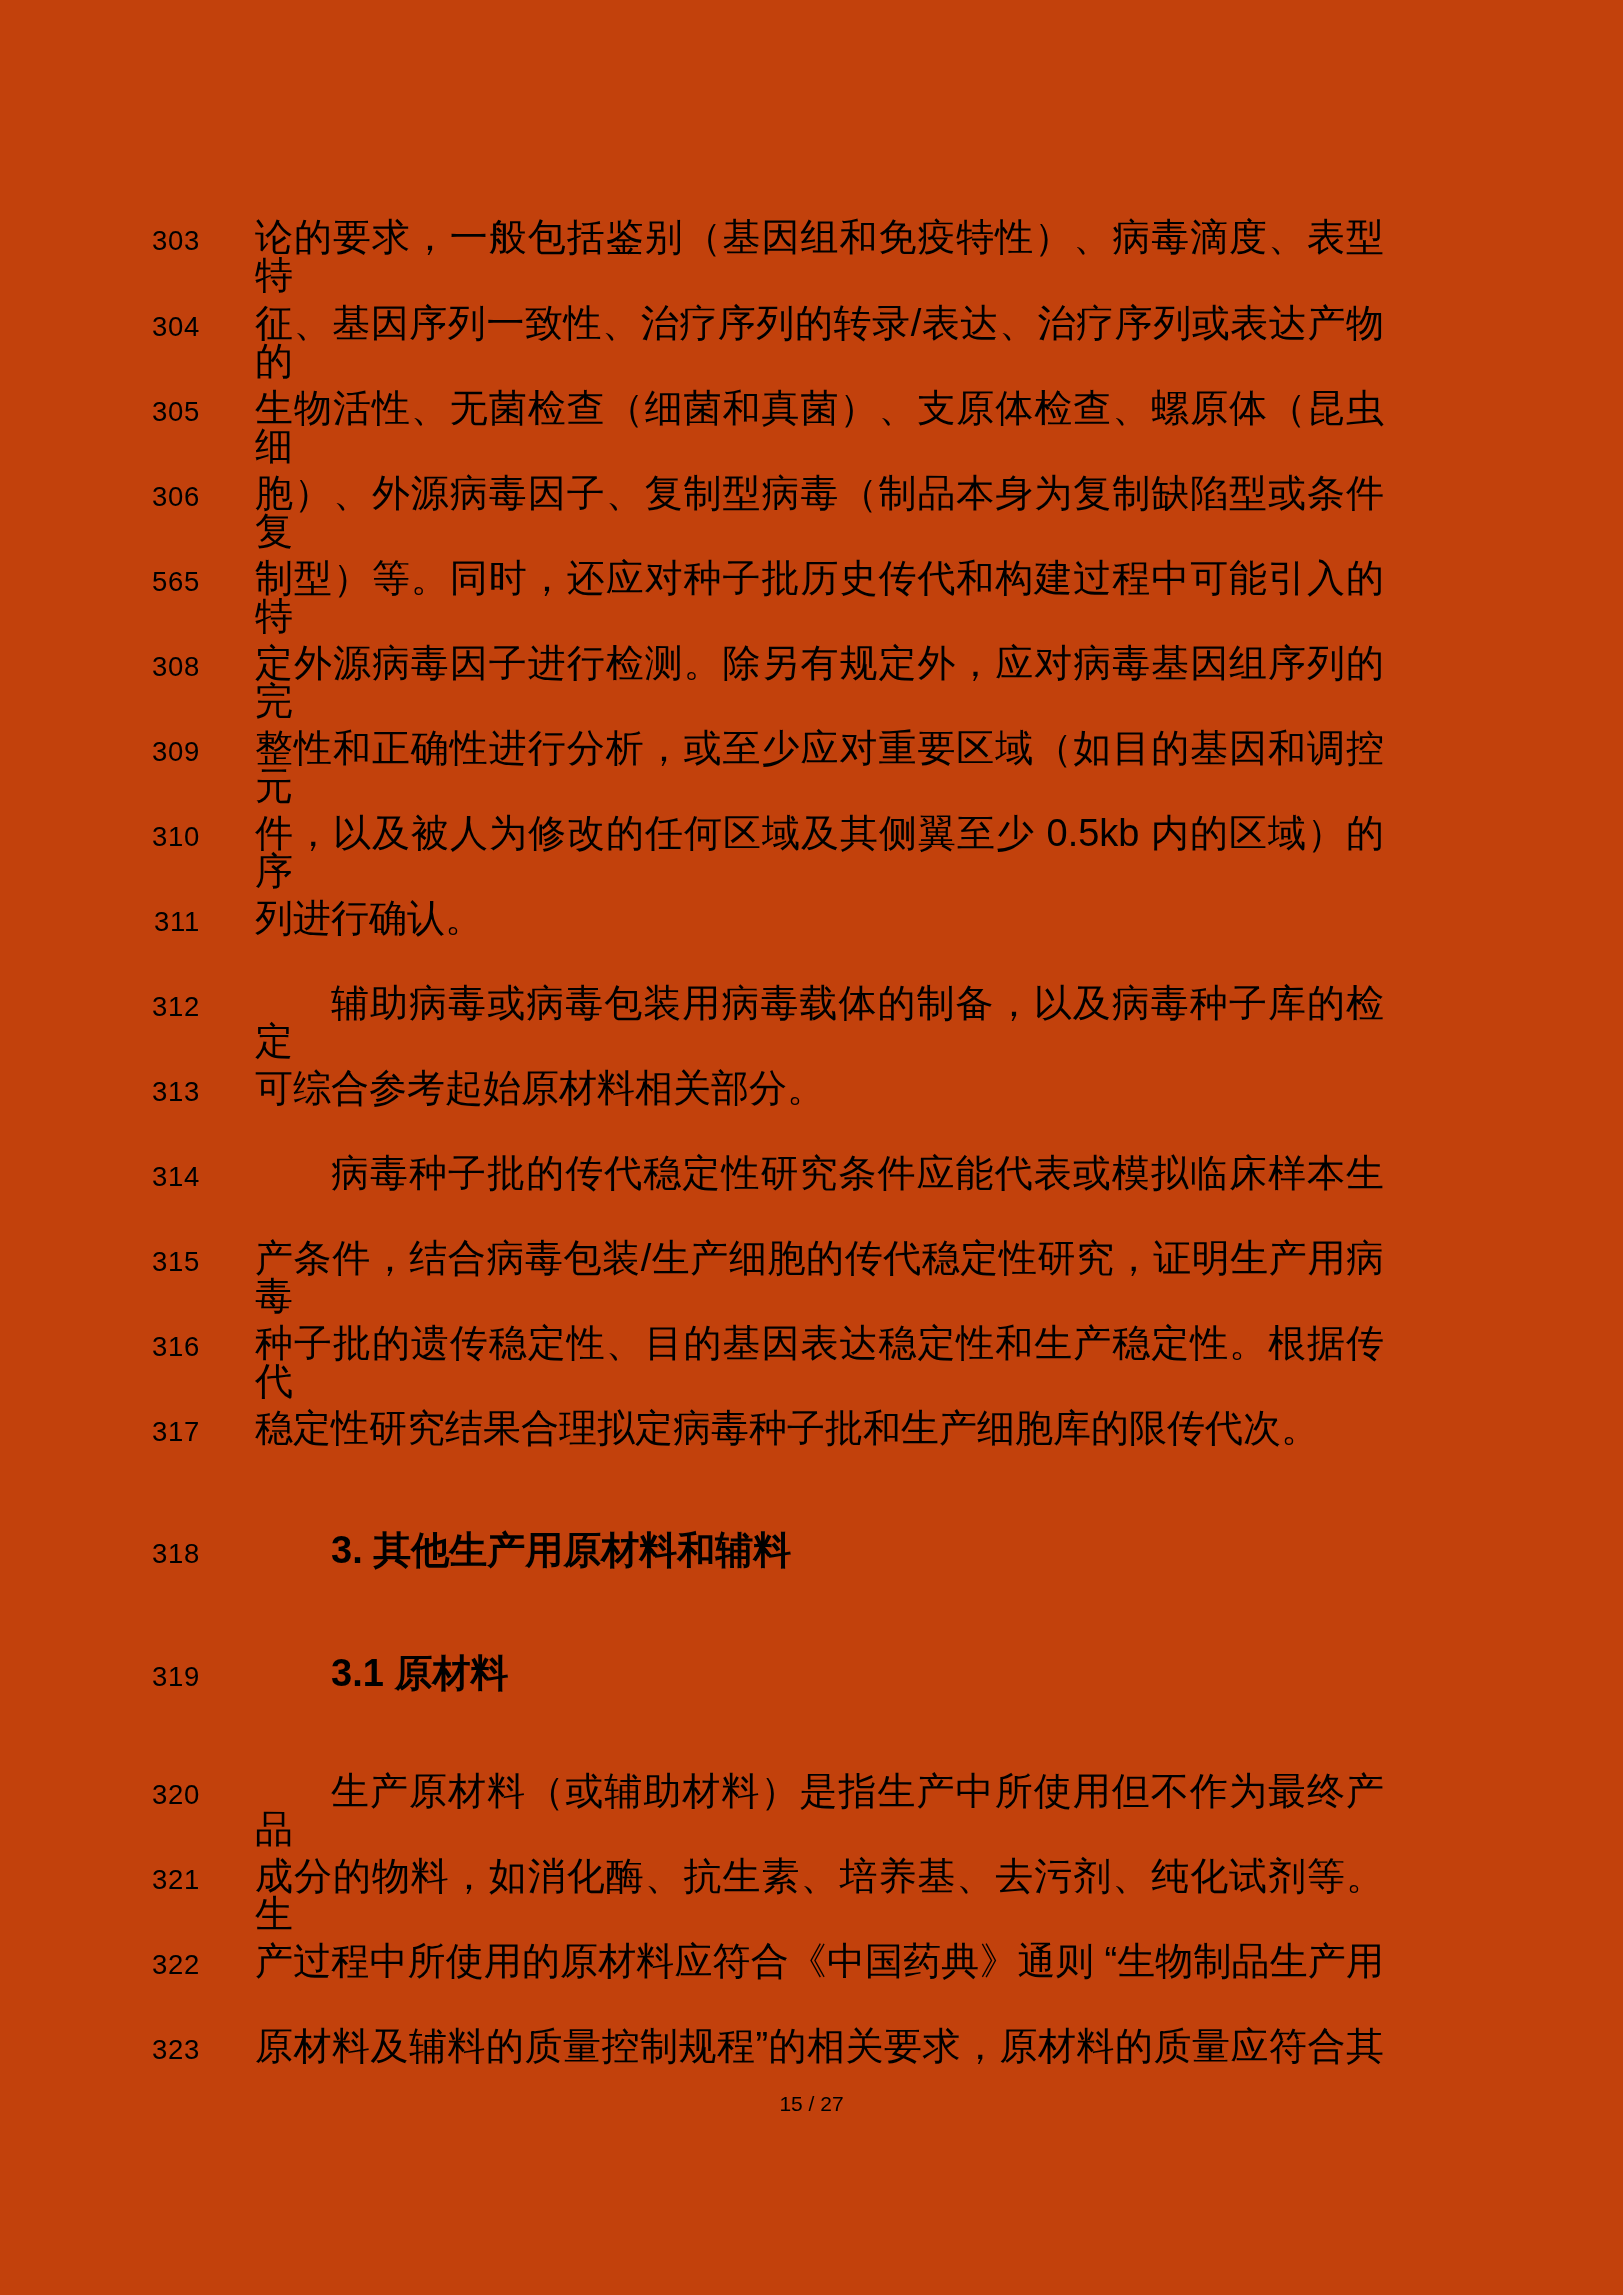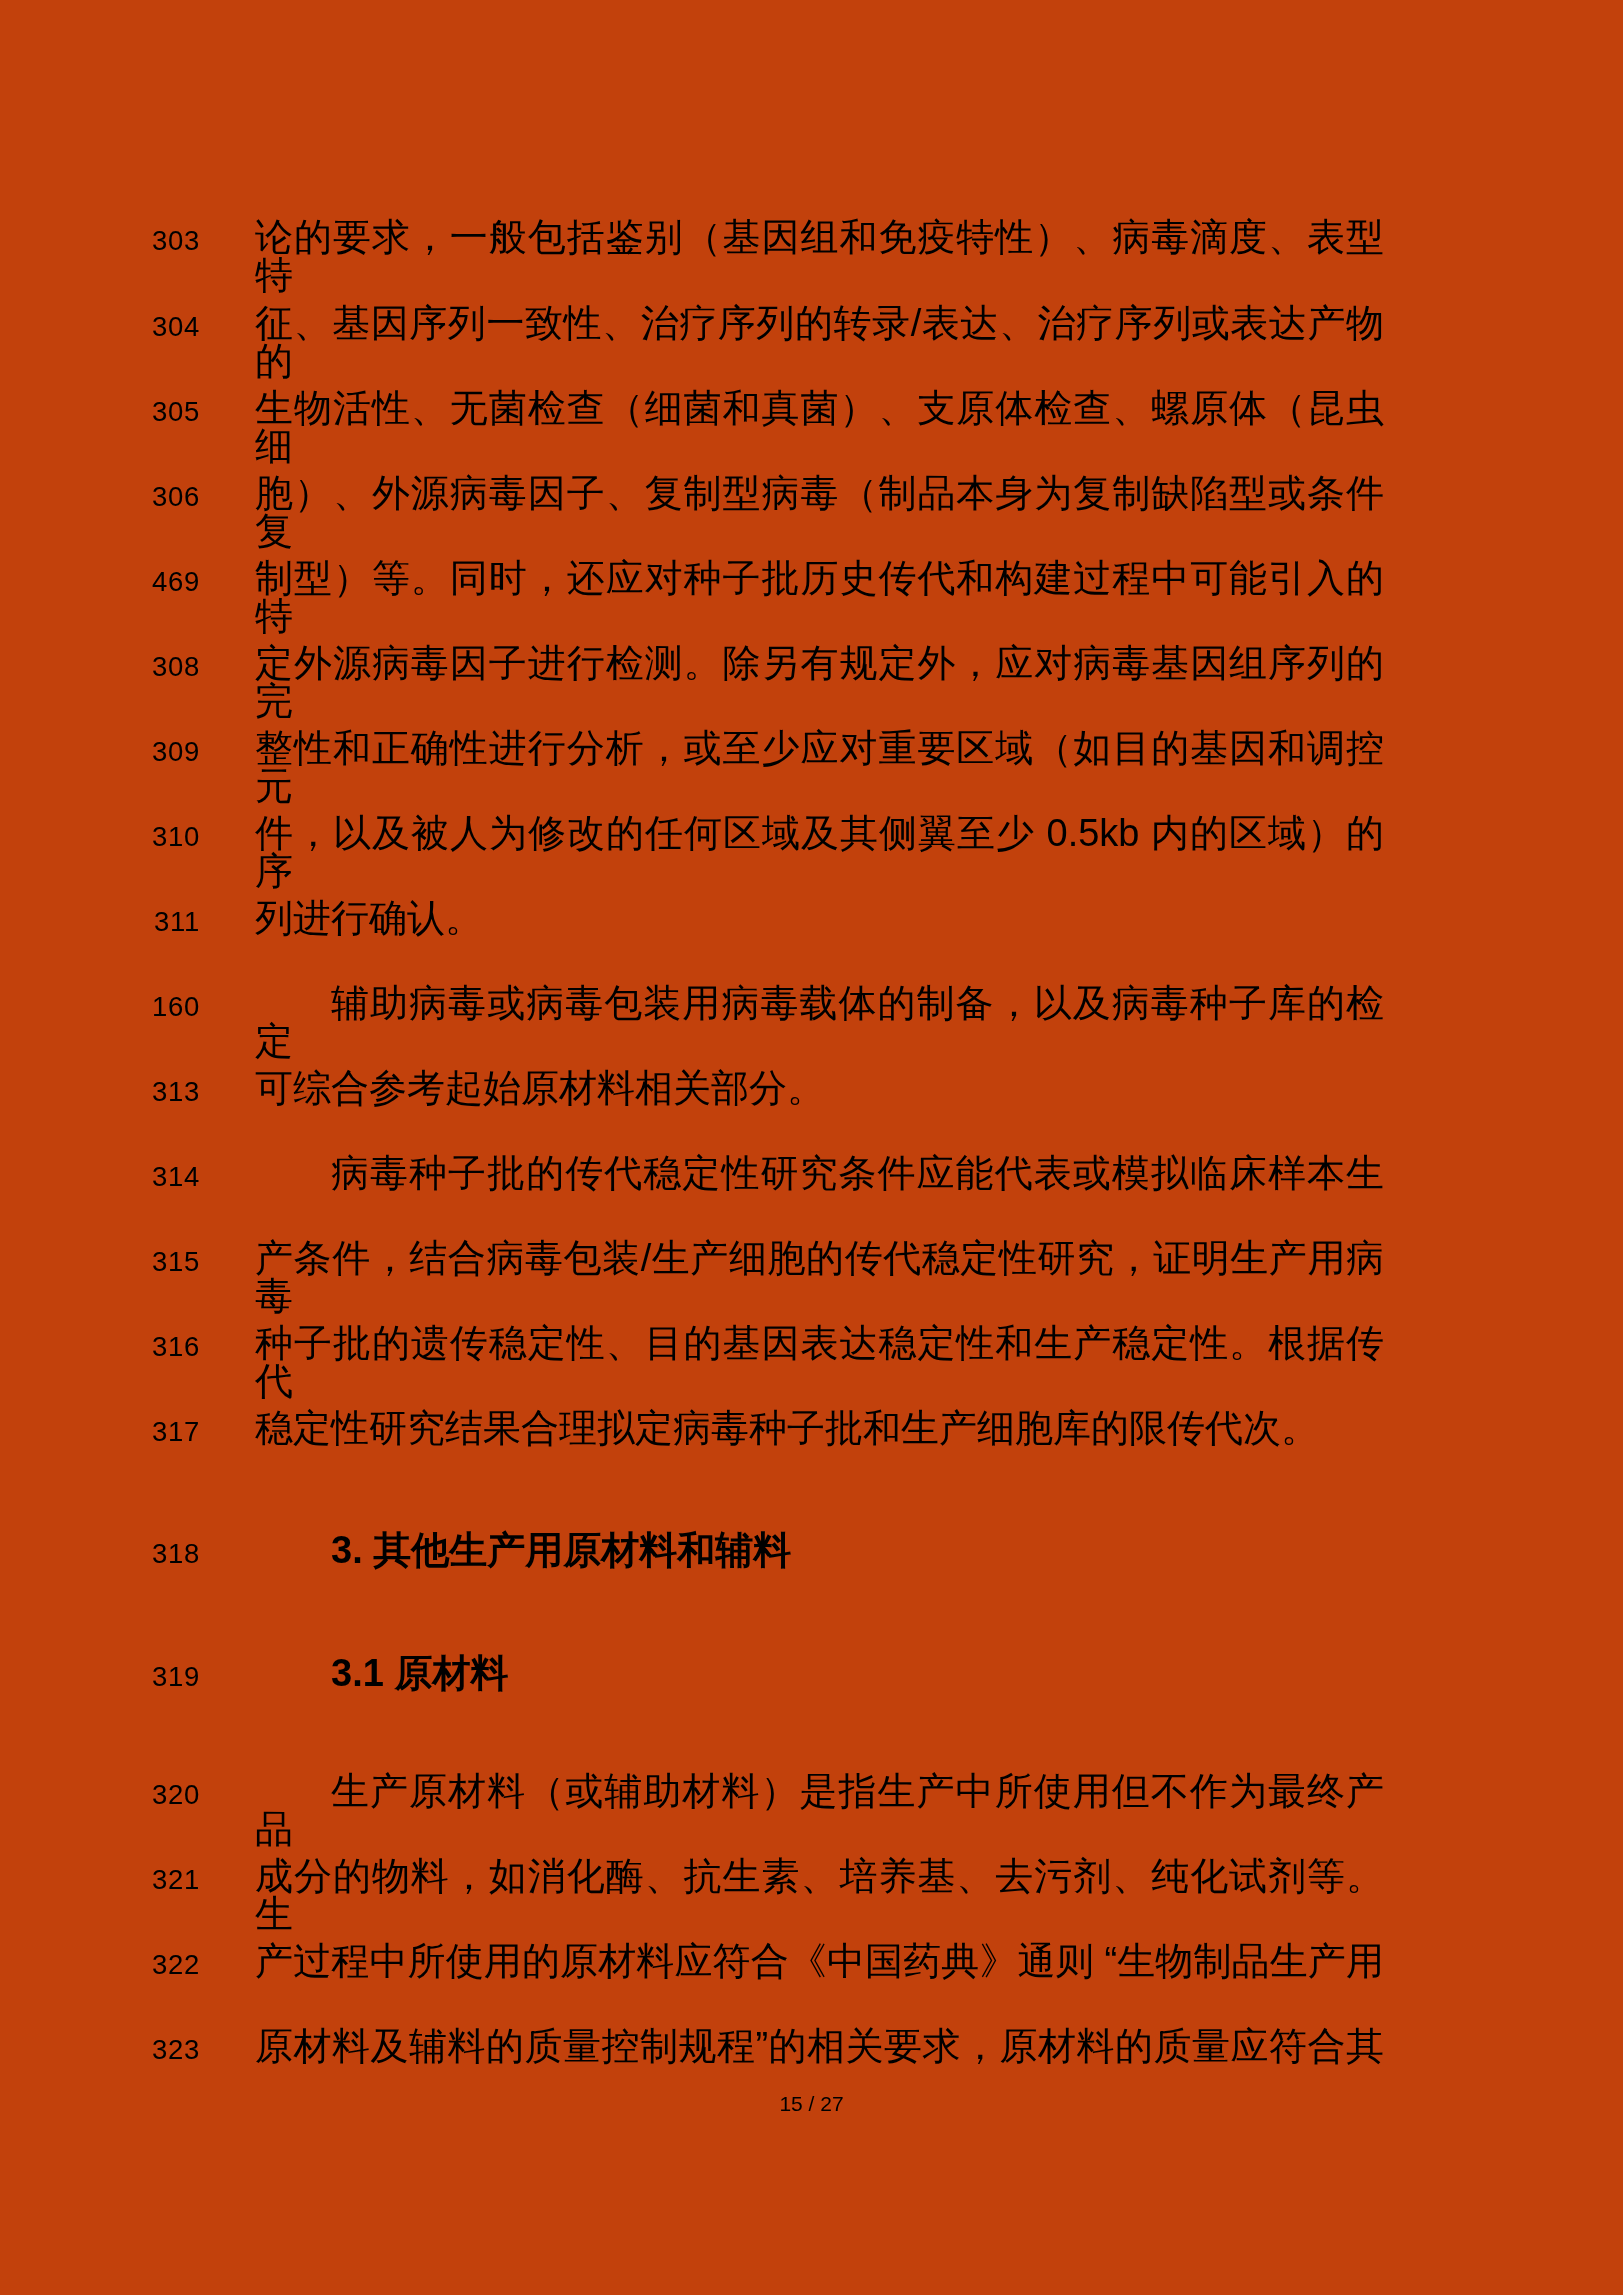--- a/index.html
+++ b/index.html
@@ -80,41 +80,41 @@
       </div>
       <div class="line" style="top: 389px;">
         <span class="num">305</span>
         <div class="txt fill">生物活性、无菌检查（细菌和真菌）、支原体检查、螺原体（昆虫细</div>
       </div>
       <div class="line" style="top: 474px;">
         <span class="num">306</span>
         <div class="txt fill">胞）、外源病毒因子、复制型病毒（制品本身为复制缺陷型或条件复</div>
       </div>
       <div class="line" style="top: 559px;">
-        <span class="num">469</span>
+        <span class="num">565</span>
         <div class="txt fill">制型）等。同时，还应对种子批历史传代和构建过程中可能引入的特</div>
       </div>
       <div class="line" style="top: 644px;">
         <span class="num">308</span>
         <div class="txt fill">定外源病毒因子进行检测。除另有规定外，应对病毒基因组序列的完</div>
       </div>
       <div class="line" style="top: 729px;">
         <span class="num">309</span>
         <div class="txt fill">整性和正确性进行分析，或至少应对重要区域（如目的基因和调控元</div>
       </div>
       <div class="line" style="top: 814px;">
         <span class="num">310</span>
         <div class="txt fill">件，以及被人为修改的任何区域及其侧翼至少 0.5kb 内的区域）的序</div>
       </div>
       <div class="line" style="top: 899px; padding-left: 12px;">
         <span class="num">311</span>
         <div class="txt">列进行确认。</div>
       </div>
       <div class="line" style="top: 984px;">
-        <span class="num">160</span>
+        <span class="num">312</span>
         <div class="txt indent fill">辅助病毒或病毒包装用病毒载体的制备，以及病毒种子库的检定</div>
       </div>
       <div class="line" style="top: 1069px;">
         <span class="num">313</span>
         <div class="txt">可综合参考起始原材料相关部分。</div>
       </div>
       <div class="line" style="top: 1154px;">
         <span class="num">314</span>
         <div class="txt indent fill">病毒种子批的传代稳定性研究条件应能代表或模拟临床样本生</div>
       </div>

